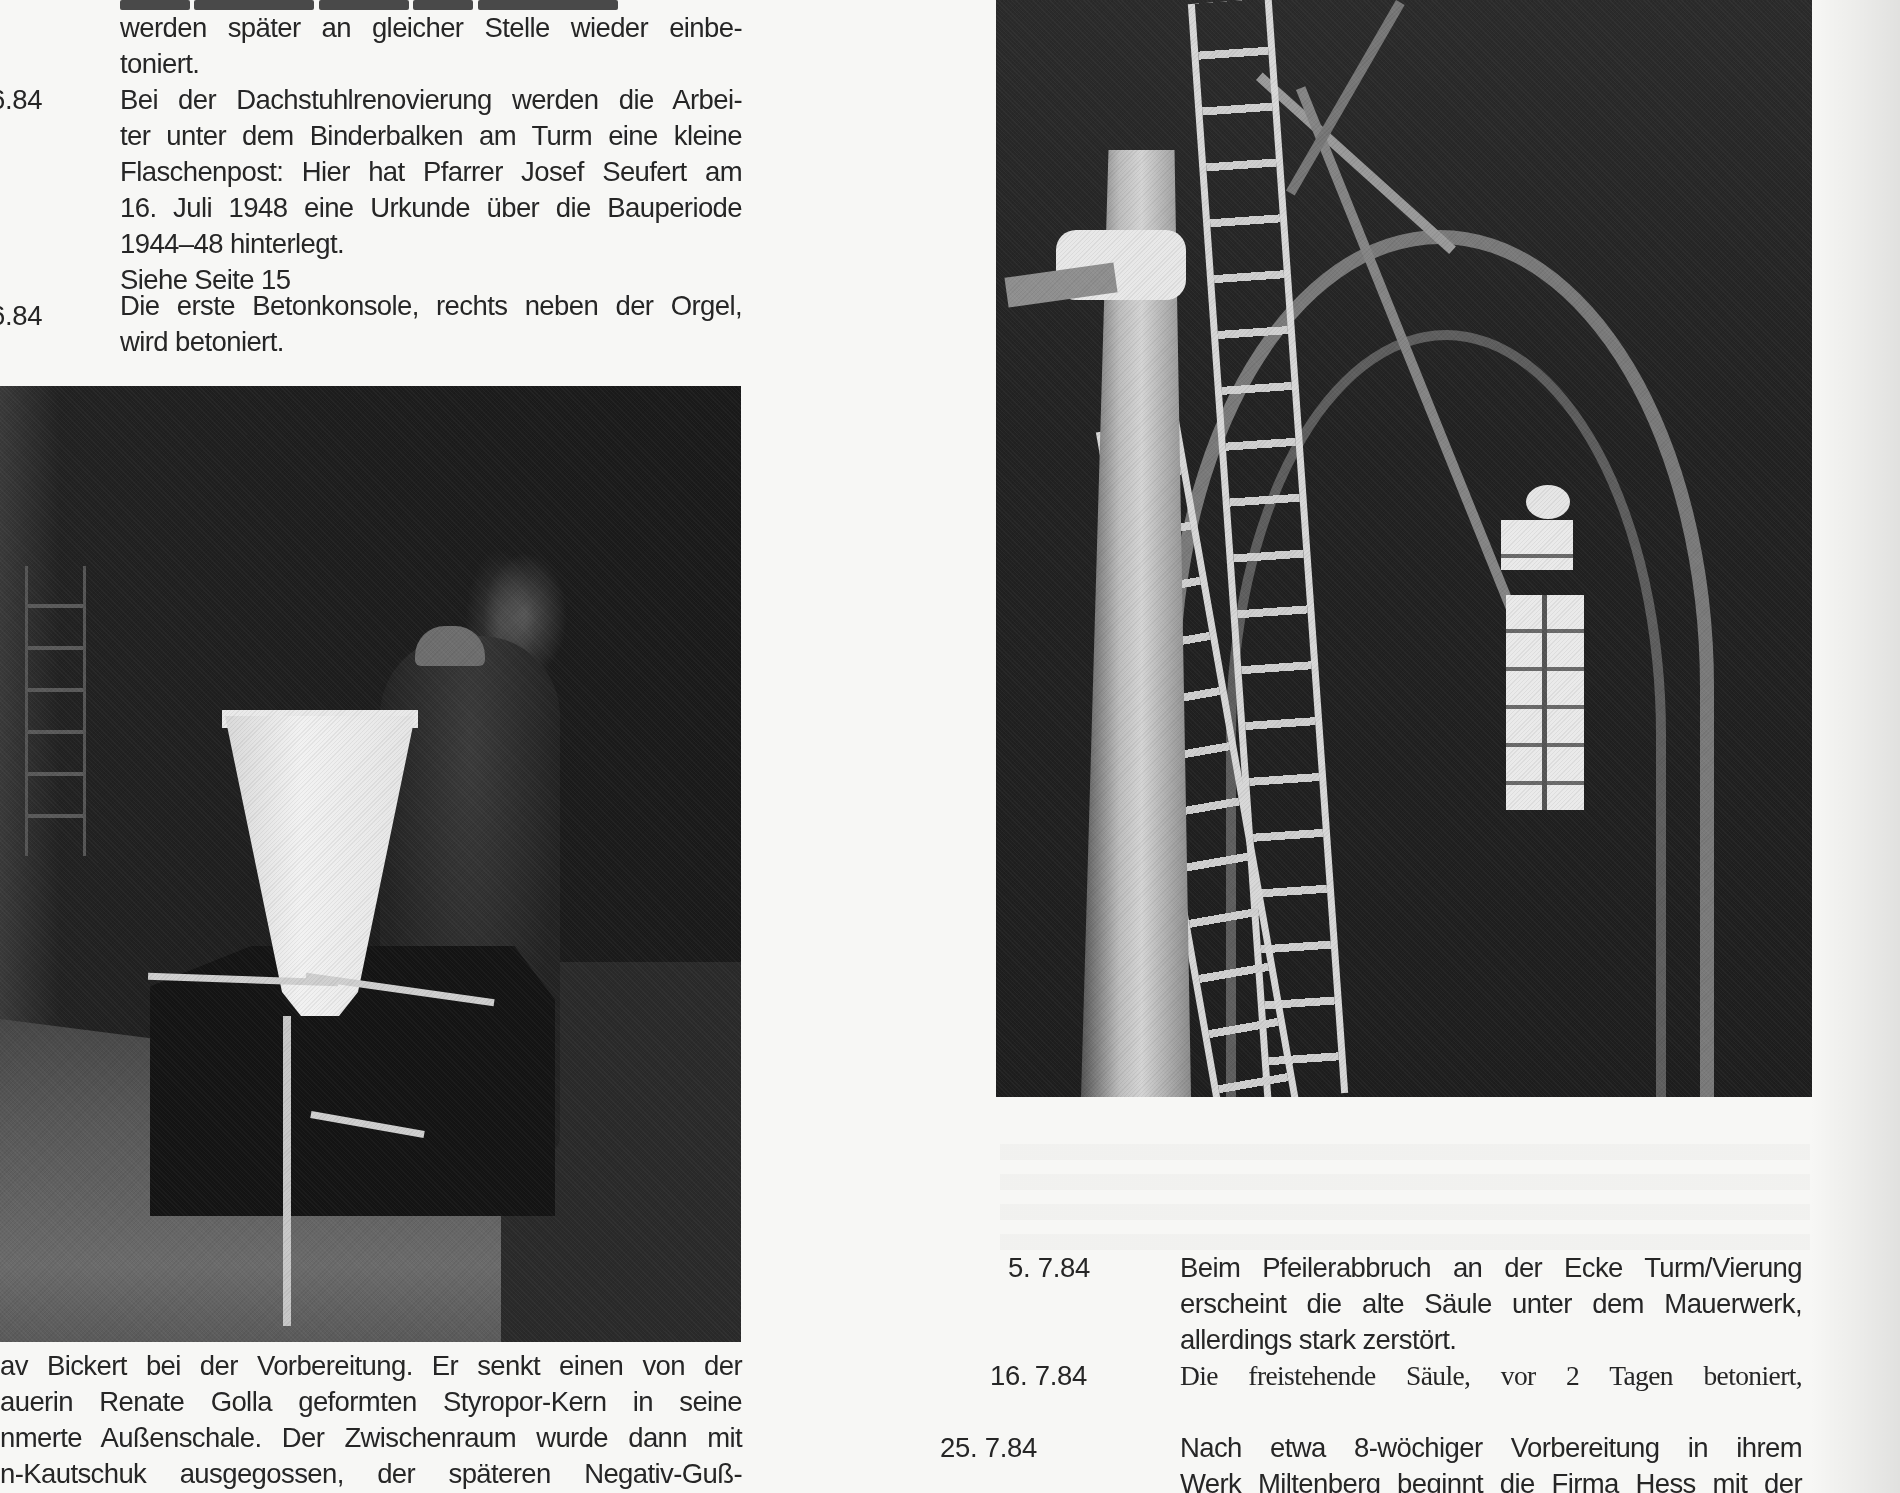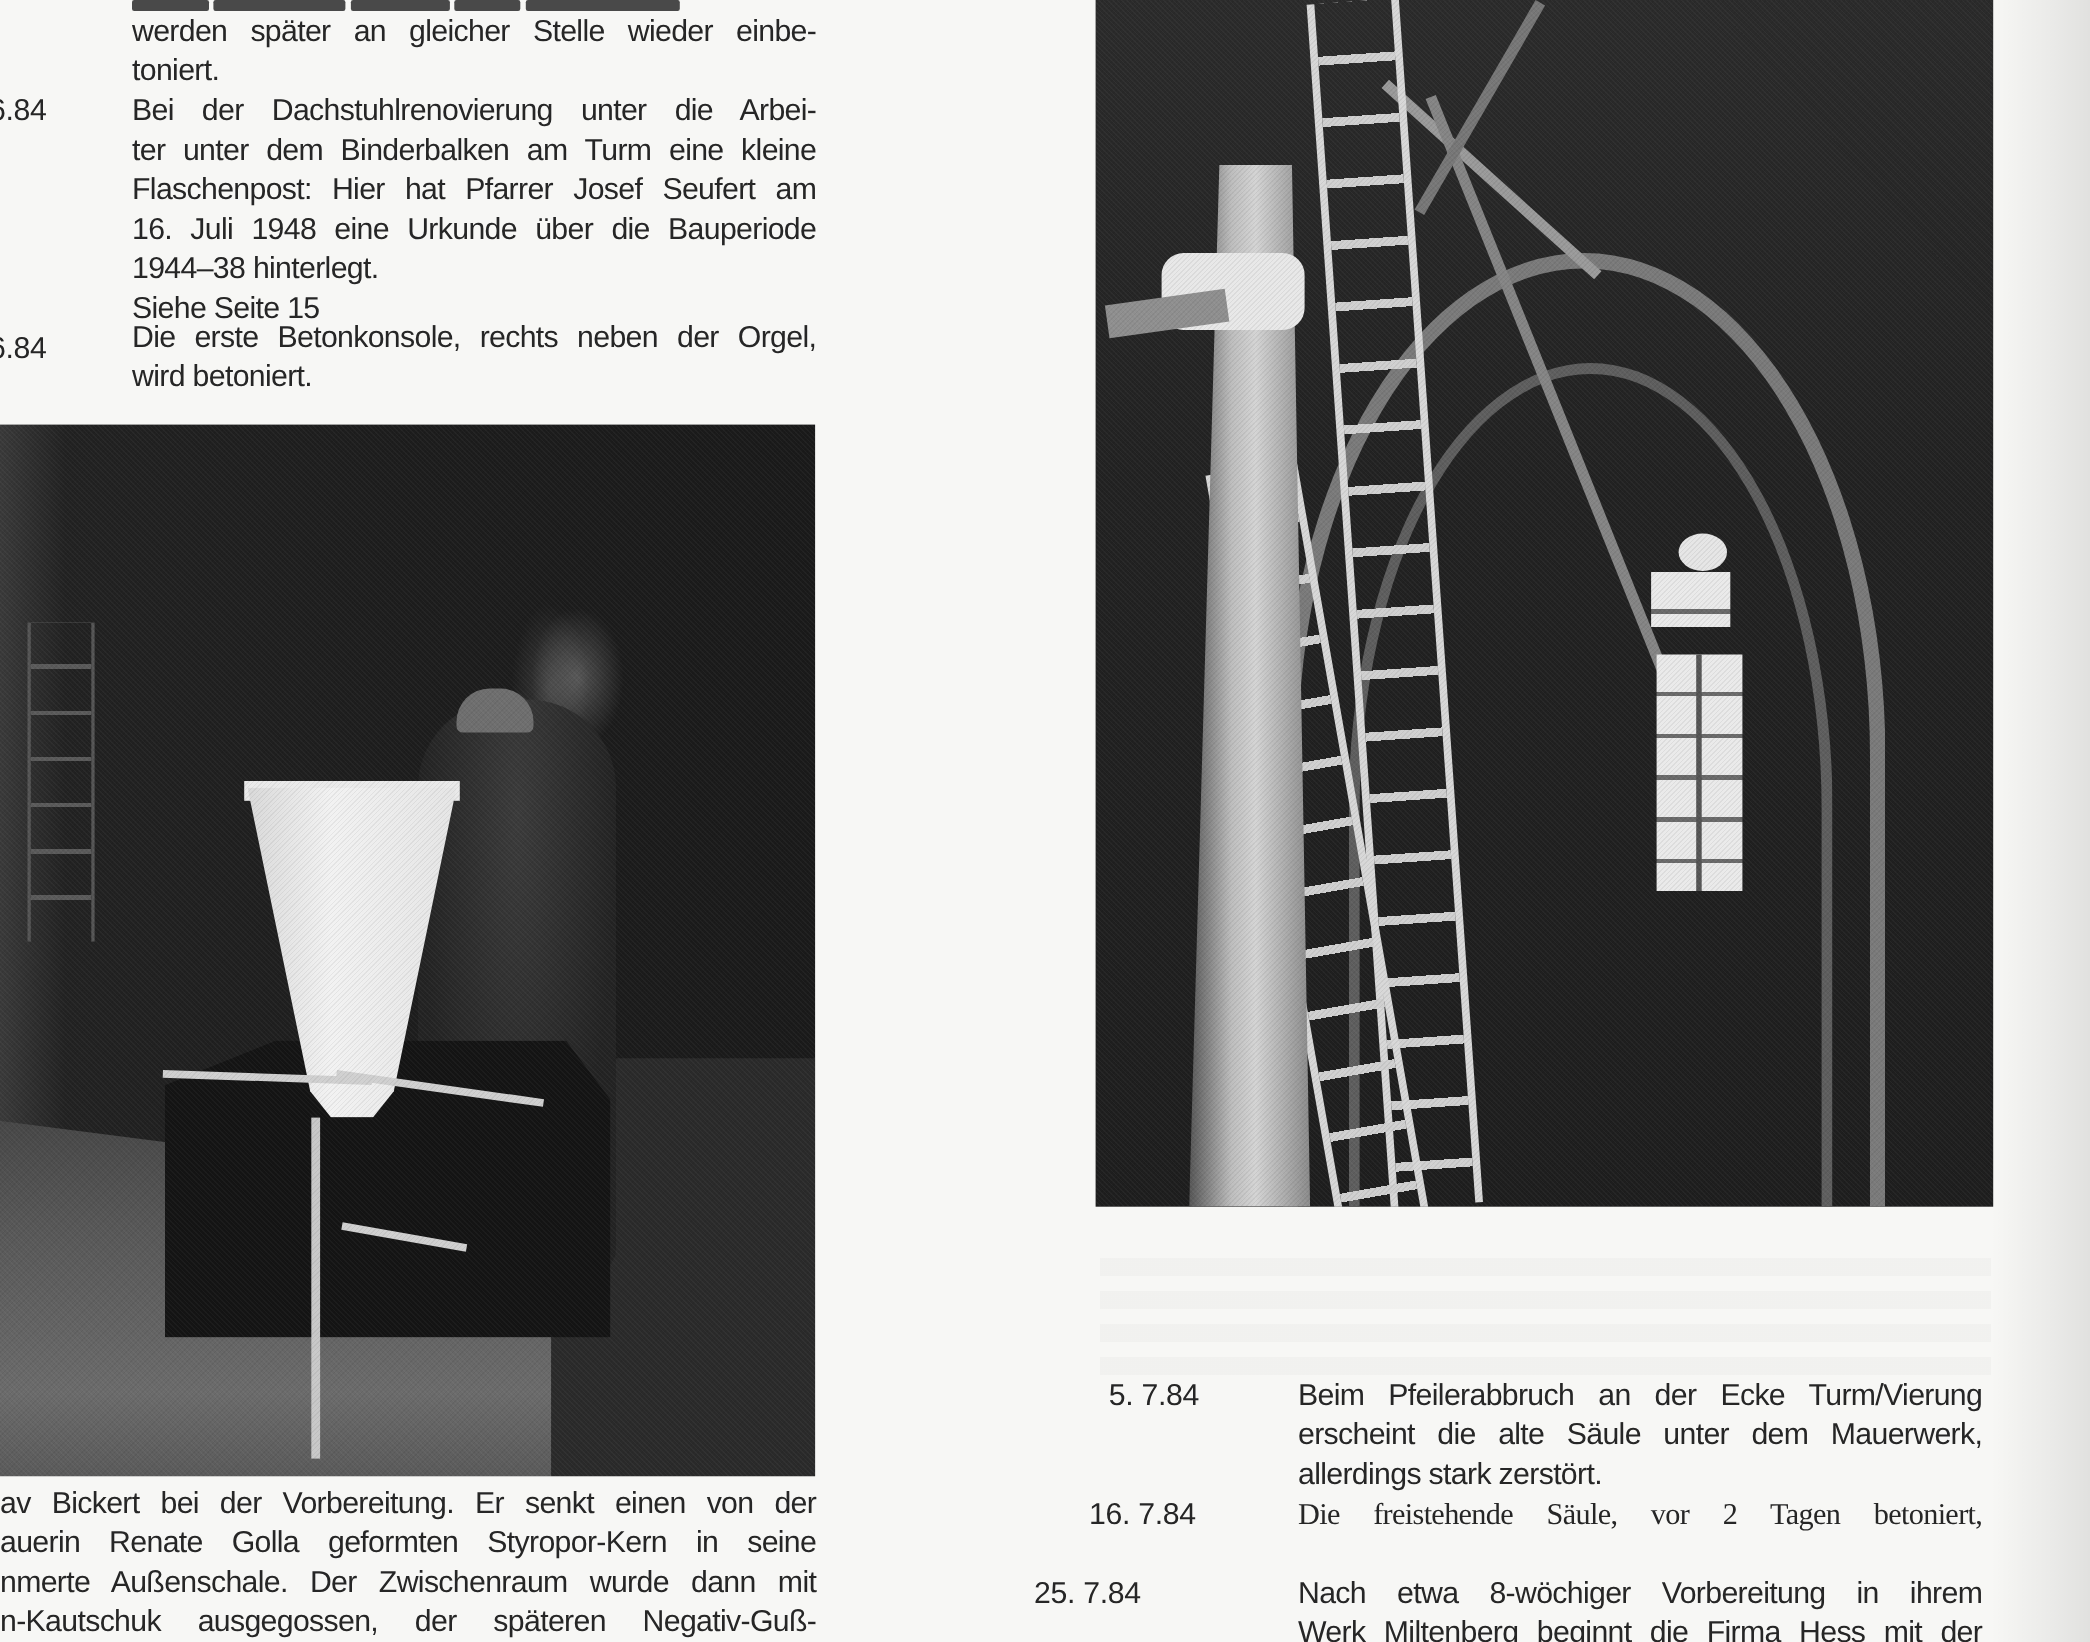--- a/index.html
+++ b/index.html
@@ -114,25 +114,25 @@
     <span style="width:70px"></span> <span style="width:120px"></span> <span style="width:90px"></span> <span style="width:60px"></span> <span style="width:140px"></span>
   </div>
 
   <div class="entry" style="left:120px; top:10px; width:622px;">
     <span class="line justify">werden später an gleicher Stelle wieder einbe-</span>
     <span class="line">toniert.</span>
   </div>
 
   <div class="date" style="left:-10px; top:82px;">6.84</div>
   <div class="entry" style="left:120px; top:82px; width:622px;">
-    <span class="line justify">Bei der Dachstuhlrenovierung unter die Arbei-</span>
+    <span class="line justify">Bei der Dachstuhlrenovierung werden die Arbei-</span>
     <span class="line justify">ter unter dem Binderbalken am Turm eine kleine</span>
     <span class="line justify">Flaschenpost: Hier hat Pfarrer Josef Seufert am</span>
     <span class="line justify">16. Juli 1948 eine Urkunde über die Bauperiode</span>
-    <span class="line">1944–38 hinterlegt.</span>
+    <span class="line">1944–48 hinterlegt.</span>
     <span class="line">Siehe Seite 15</span>
   </div>
 
   <div class="date" style="left:-10px; top:298px;">6.84</div>
   <div class="entry" style="left:120px; top:288px; width:622px;">
     <span class="line justify">Die erste Betonkonsole, rechts neben der Orgel,</span>
     <span class="line">wird betoniert.</span>
   </div>
 </div>
 

